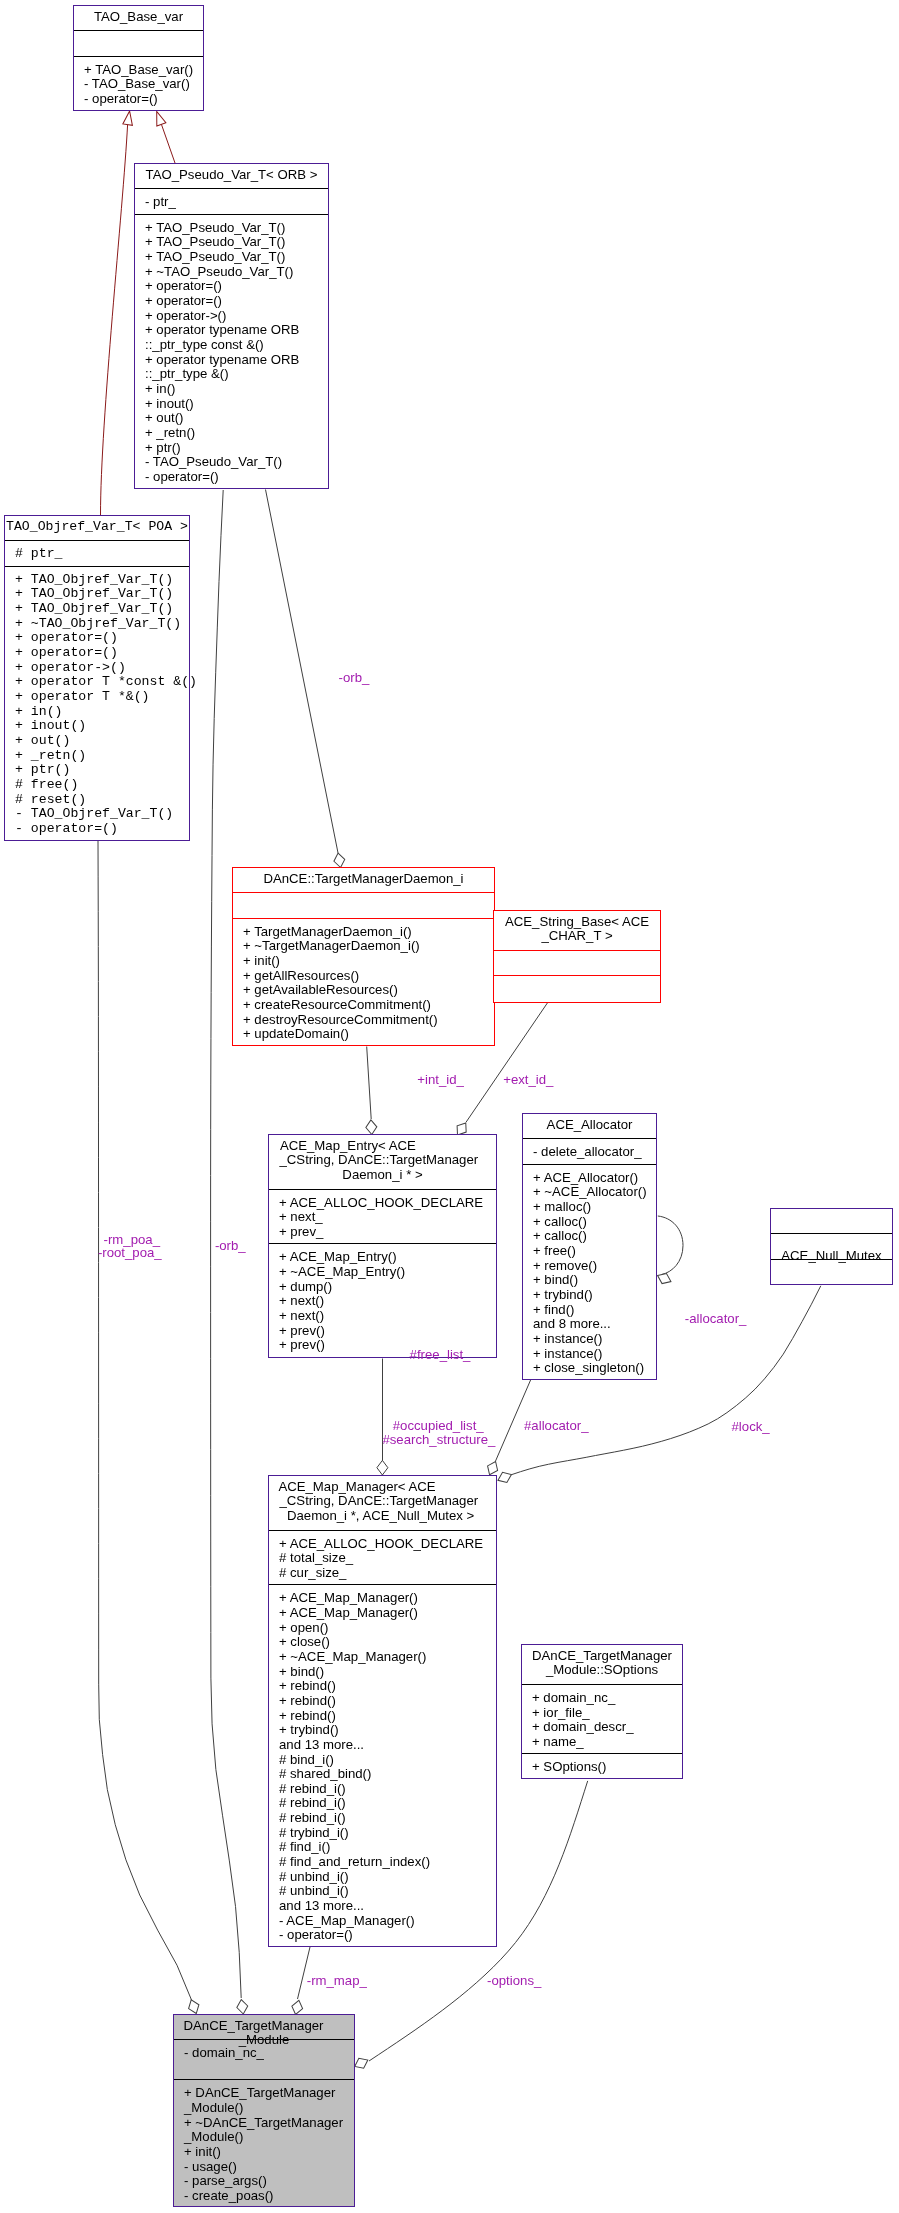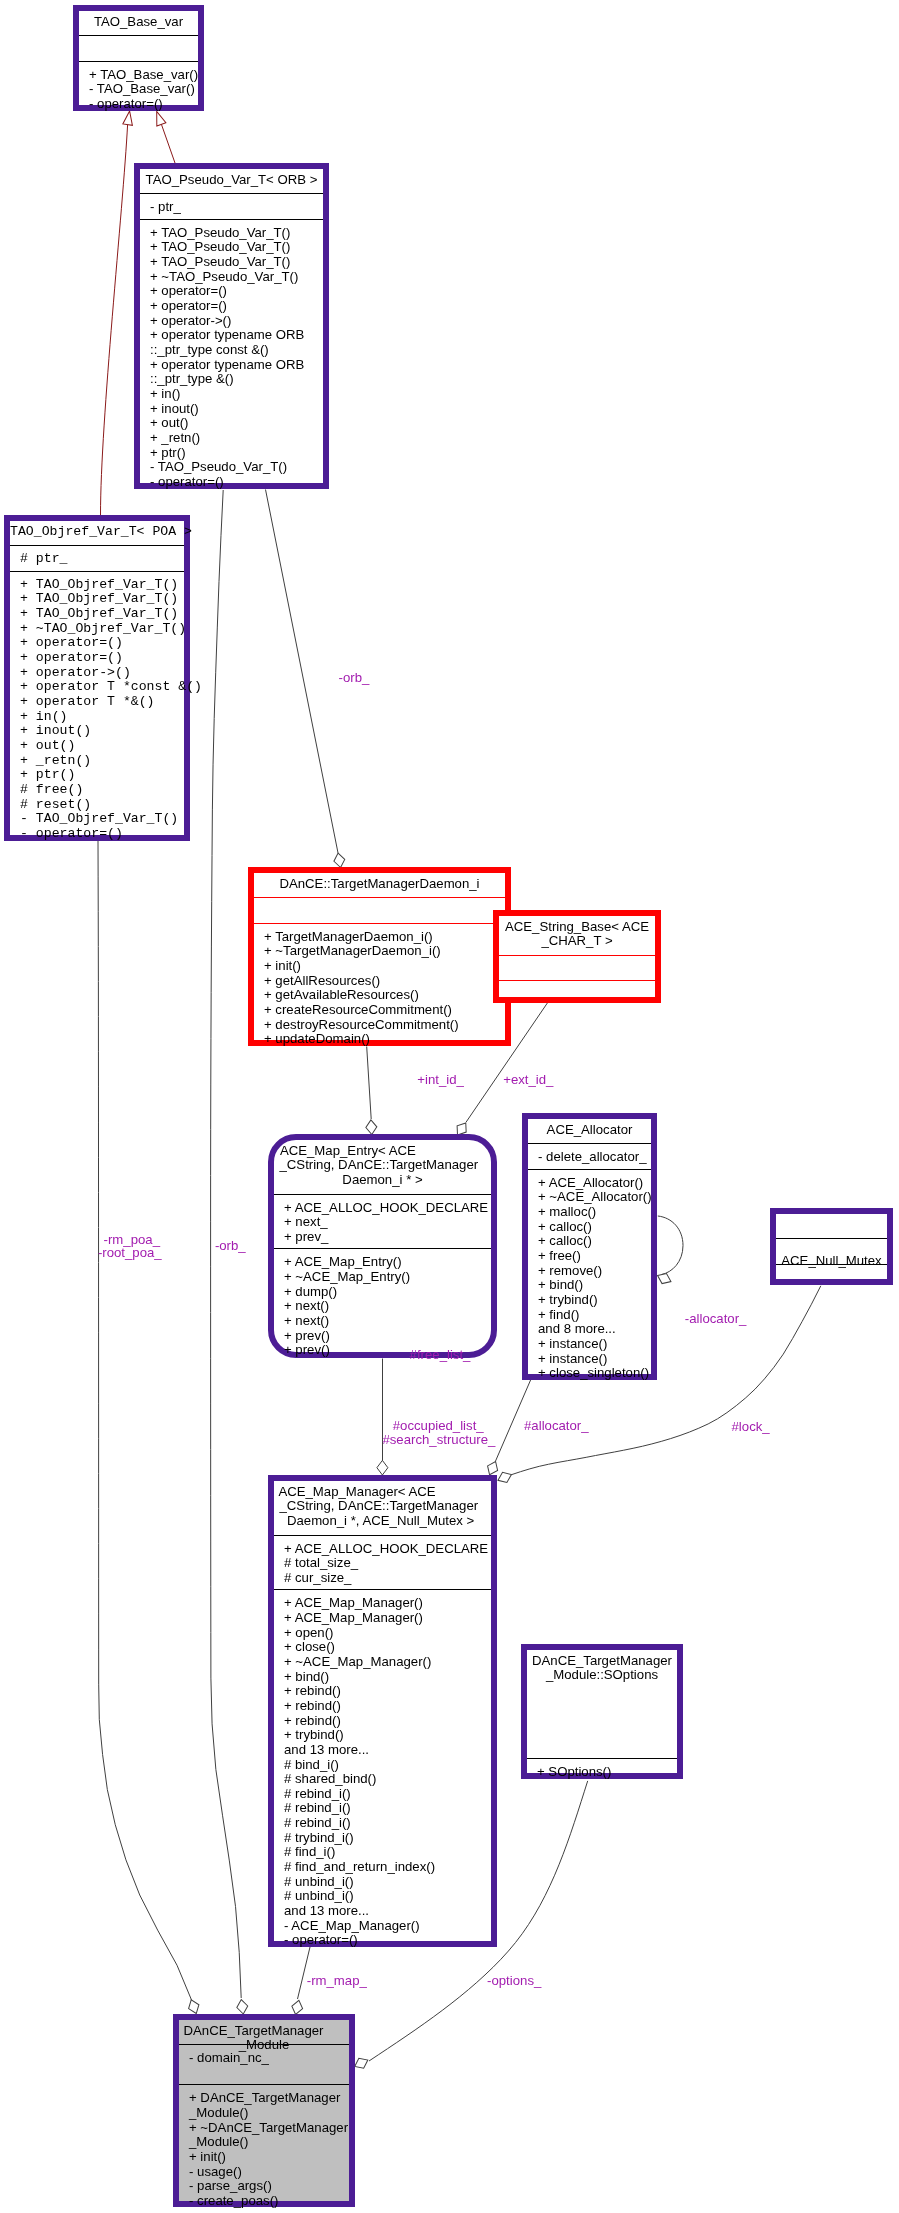--- a/index.html
+++ b/index.html
@@ -5,21 +5,21 @@
 <style>
   html,body{margin:0;padding:0;background:#ffffff;}
   body{width:899px;height:2213px;overflow:hidden;
        font-family:"Liberation Sans",sans-serif;
        -webkit-font-smoothing:antialiased;}
   #diagram{position:relative;width:899px;height:2213px;background:#ffffff;
            will-change:transform;opacity:0.999;}
   #edge-layer{position:absolute;left:0;top:0;width:899px;height:2213px;}
   #node-layer,#label-layer{position:absolute;left:0;top:0;width:899px;height:2213px;}
   .node{position:absolute;box-sizing:border-box;
-        border:6px solid #4c1d95;background:#fff;}
+        border:1px solid #4c1d95;background:#fff;}
   .node.highlight{border-color:#ff0000;}
   .node.focus{background:#bfbfbf;}
   .compartment{position:absolute;left:0;right:0;box-sizing:border-box;
                padding-top:6.2px;}
   .compartment.title{padding-top:3.6px;}
   .compartment.sep{border-top:1px solid #000;}
   .node.highlight .compartment.sep{border-top-color:#ff0000;}
   .line{font-size:13.2px;line-height:14.65px;color:#000;white-space:pre;}
   .title-line{text-align:center;}
   .member-line{text-align:left;padding-left:10px;}
@@ -145,21 +145,21 @@
           <div class="line member-line">+ inout()</div>
           <div class="line member-line">+ out()</div>
           <div class="line member-line">+ _retn()</div>
           <div class="line member-line">+ ptr()</div>
           <div class="line member-line"># free()</div>
           <div class="line member-line"># reset()</div>
           <div class="line member-line">- TAO_Objref_Var_T()</div>
           <div class="line member-line">- operator=()</div>
         </div>
       </div>
-      <div class="node highlight" style="left: 248px; top: 867px; width: 263px; height: 179px; text-decoration: underline;">
+      <div class="node highlight" style="left: 232px; top: 867px; width: 263px; height: 179px; text-decoration: underline;">
         <div class="compartment title" style="top: 0px; height: 24.25px;">
           <div class="line title-line">DAnCE::TargetManagerDaemon_i</div>
         </div>
         <div class="compartment sep" style="top: 24.25px; height: 24.25px;"></div>
         <div class="compartment sep" style="top: 49.5px; height: 126.8px;">
           <div class="line member-line">+ TargetManagerDaemon_i()</div>
           <div class="line member-line">+ ~TargetManagerDaemon_i()</div>
           <div class="line member-line">+ init()</div>
           <div class="line member-line">+ getAllResources()</div>
           <div class="line member-line">+ getAvailableResources()</div>
@@ -169,21 +169,21 @@
         </div>
       </div>
       <div class="node highlight" style="left: 493px; top: 910px; width: 168px; height: 93px;">
         <div class="compartment title" style="top: 0px; height: 38.9px;">
           <div class="line title-line">ACE_String_Base&lt; ACE</div>
           <div class="line title-line">_CHAR_T &gt;</div>
         </div>
         <div class="compartment sep" style="top: 38.9px; height: 24.25px;"></div>
         <div class="compartment sep" style="top: 64.15px; height: 24.25px;"></div>
       </div>
-      <div class="node" style="left: 268px; top: 1134px; width: 229px; height: 224px; border-radius: 28px;">
+      <div class="node" style="left: 268px; top: 1134px; width: 229px; height: 224px;">
         <div class="compartment title" style="top: 0px; height: 53.55px;">
           <div class="line title-line" style="transform: translateX(-34.6px);">ACE_Map_Entry&lt; ACE</div>
           <div class="line title-line" style="transform: translateX(-3.7px);">_CString, DAnCE::TargetManager</div>
           <div class="line title-line">Daemon_i * &gt;</div>
         </div>
         <div class="compartment sep" style="top: 53.55px; height: 53.55px;">
           <div class="line member-line">+ ACE_ALLOC_HOOK_DECLARE</div>
           <div class="line member-line">+ next_</div>
           <div class="line member-line">+ prev_</div>
         </div>
@@ -264,20 +264,26 @@
           <div class="line member-line">and 13 more...</div>
           <div class="line member-line">- ACE_Map_Manager()</div>
           <div class="line member-line">- operator=()</div>
         </div>
       </div>
       <div class="node" style="left: 521px; top: 1644px; width: 162px; height: 135px;">
         <div class="compartment title" style="top: 0px; height: 38.9px;">
           <div class="line title-line">DAnCE_TargetManager</div>
           <div class="line title-line">_Module::SOptions</div>
         </div>
+        <div class="compartment sep" style="top: 38.9px; height: 68.2px;">
+          <div class="line member-line">+ domain_nc_</div>
+          <div class="line member-line">+ ior_file_</div>
+          <div class="line member-line">+ domain_descr_</div>
+          <div class="line member-line">+ name_</div>
+        </div>
         <div class="compartment sep" style="top: 108.1px; height: 24.25px;">
           <div class="line member-line">+ SOptions()</div>
         </div>
       </div>
       <div class="node focus" style="left: 173px; top: 2014px; width: 182px; height: 193px;">
         <div class="compartment title" style="top: 0px; height: 38.9px;">
           <div class="line title-line" style="transform: translateX(-10.5px);">DAnCE_TargetManager</div>
           <div class="line title-line">_Module</div>
         </div>
         <div class="compartment sep" style="top: 24px; height: 18px;">

